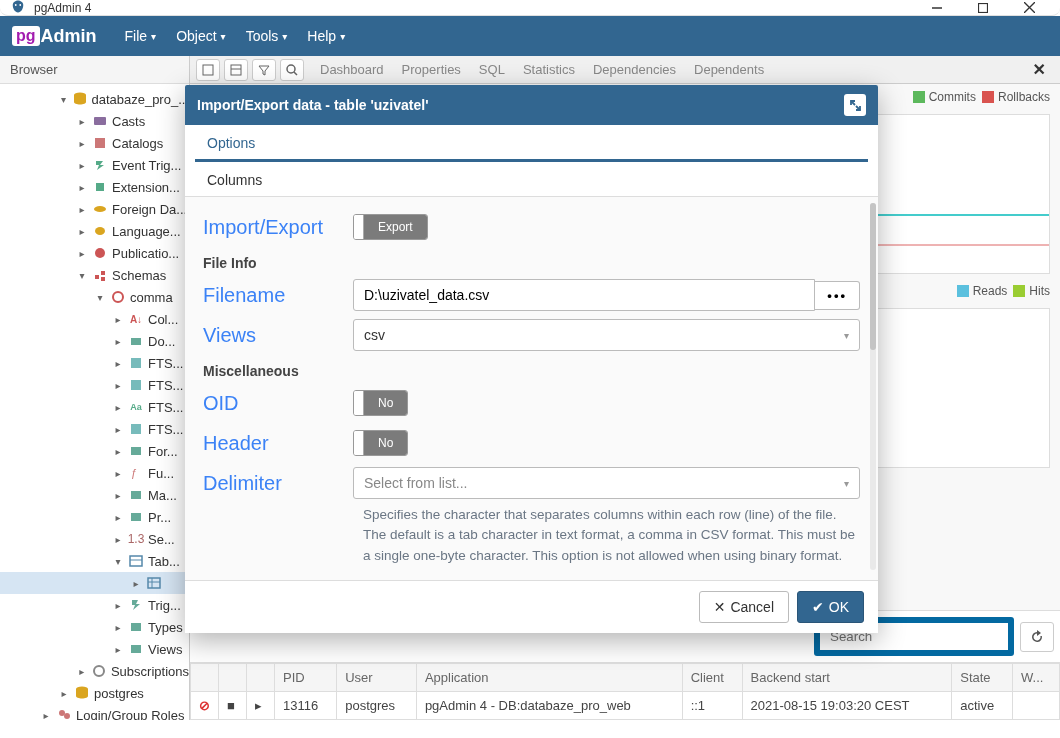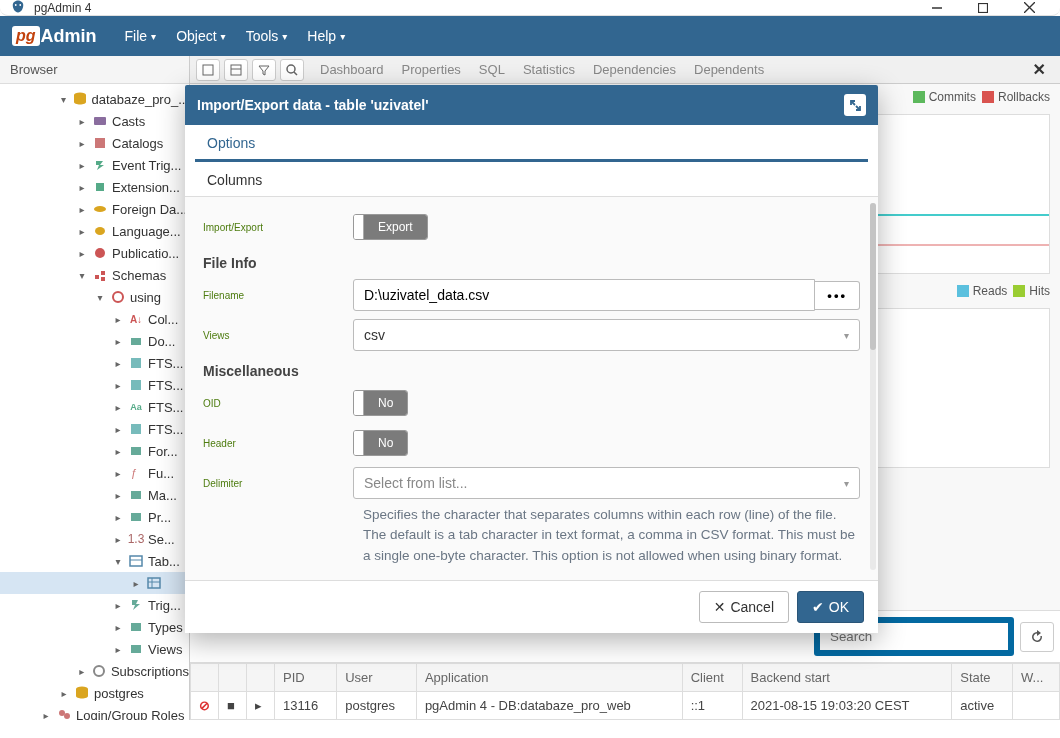--- a/index.html
+++ b/index.html
@@ -7,21 +7,21 @@
   
   
   .titlebar { height: 16px; background: #fff; display: flex; align-items: center; padding: 4px 8px; border-bottom: 1px solid #e0e0e0; border-radius: 14px; }
   .titlebar-icon { width: 20px; height: 20px; margin-right: 6px; display: flex; align-items: center; justify-content: center; }
   .titlebar-title { flex: 1; color: #333; font-size: 12px; }
   .winbtn { width: 46px; height: 32px; display: flex; align-items: center; justify-content: center; cursor: pointer; color: #333; }
   
   
   .menubar { height: 40px; background: #326690; display: flex; align-items: center; padding: 0 0 0 12px; }
   .logo { color: #fff; font-weight: bold; font-size: 18px; margin-right: 18px; display: flex; align-items: center; }
-  .logo-pg { background: #fff; color: #c2410c; padding: 1px 4px; border-radius: 3px; font-size: 16px; margin-right: 1px; font-style: italic; }
+  .logo-pg { background: #fff; color: #a21caf; padding: 1px 4px; border-radius: 3px; font-size: 16px; margin-right: 1px; }
   .menu-item { color: #fff; padding: 8px 10px; cursor: pointer; font-size: 14px; display: flex; align-items: center; gap: 4px; }
   
   
   .main { display: flex; height: calc(738px - 34px - 40px); position: relative; }
   .browser-panel { width: 190px; border-right: 1px solid #ccc; background: #fff; overflow: hidden; }
   .browser-header { padding: 6px 10px; color: #555; background: #f5f5f5; border-bottom: 1px solid #ddd; font-size: 13px;}
   .tree { padding: 4px 0; font-size: 13px; color: #333; }
   .tree-row { display: flex; align-items: center; height: 22px; cursor: pointer; white-space: nowrap; }
   .tree-row.selected { background: #d6e5f3; }
   .tree-exp { width: 12px; color: #666; display: inline-flex; justify-content: center; font-size: 10px; }
@@ -57,21 +57,21 @@
   .modal-header { background: #326690; color: #fff; padding: 9px 12px; display: flex; align-items: center; font-weight: bold; border-radius: 2px 2px 0 0;}
   .modal-header-title { flex: 1; font-size: 14px; }
   .modal-max { background: #fff; color: #326690; width: 22px; height: 22px; border-radius: 3px; display: flex; align-items: center; justify-content: center; cursor: pointer; font-size: 11px;}
   .modal-tabs { display: flex; padding: 0 10px; border-bottom: 1px solid #ddd; background:#fff;flex-direction:column;}
   .modal-tab { padding: 10px 12px 8px; cursor: pointer; color: #333; font-size: 14px; }
   .modal-tab.active { color: #326690; border-bottom: 3px solid #326690; font-weight: 500; }
   .modal-body { padding: 10px 18px 4px; overflow-y: auto; max-height: 470px; background: #fafafa; position: relative;}
   .modal-body-scroll { position: absolute; right: 2px; top: 6px; width: 6px; height: 96%; background: #e9e9e9; border-radius: 3px;}
   .modal-body-scroll::after{content:''; position:absolute; top:0; width:6px; height:40%; background:#c4c4c4; border-radius:3px;}
   .form-row { display: flex; align-items: center; min-height: 40px; }
-  .form-label { width: 150px; color: #4d7c0f; font-size: 10px; }
+  .form-label { width: 150px; color: #3b82f6; font-size: 20px; }
   .section-label { font-weight: bold; color: #444; padding: 8px 0 4px; font-size: 14px;}
   .toggle { display: inline-flex; align-items: center; border: 1px solid #999; border-radius: 3px; overflow: hidden; height: 26px; background: #fff; }
   .toggle-handle { width: 10px; height: 100%; background: #fff; border-right: 1px solid #aaa; }
   .toggle-label { background: #7b7b7b; color: #fff; padding: 4px 14px; font-size: 12px; height: 100%; display: flex; align-items: center; }
   .text-input { flex: 1; border: 1px solid #bbb; border-radius: 3px 0 0 3px; padding: 7px 10px; font-size: 14px; background: #fff; }
   .browse-btn { border: 1px solid #bbb; border-left: none; border-radius: 0 3px 3px 0; padding: 6px 12px; background: #fff; cursor: pointer; font-weight: bold; letter-spacing: 2px;}
   .select-input { flex:1; border: 1px solid #bbb; border-radius: 3px; padding: 7px 10px; font-size: 14px; background: #fff; display: flex; align-items: center; justify-content: space-between; color: #333;}
   .select-input.placeholder { color: #888; }
   .help-text { color: #6a7684; font-size: 13.5px; line-height: 1.5; padding: 2px 0 10px 160px; }
   .modal-footer { display: flex; justify-content: flex-end; gap: 8px; padding: 10px 14px; border-top: 1px solid #ddd; background: #fff;}
@@ -220,21 +220,21 @@
           </span>
           <span>Schemas</span>
         </div>
       <div class="tree-row" style="padding-left:94px">
           <span class="tree-exp">▾</span>
           <span class="tree-icon">
             <svg width="14" height="14">
               <circle cx="7" cy="7" r="5" fill="none" stroke="#c55" stroke-width="2"></circle>
             </svg>
           </span>
-          <span>using</span>
+          <span>comma</span>
         </div>
       <div class="tree-row" style="padding-left:112px">
           <span class="tree-exp">▸</span>
           <span class="tree-icon" style="color:#c55;font-weight:bold;font-size:10px">A↓</span>
           <span>Col...</span>
         </div>
       <div class="tree-row" style="padding-left:112px">
           <span class="tree-exp">▸</span>
           <span class="tree-icon">
             <svg width="14" height="14">

